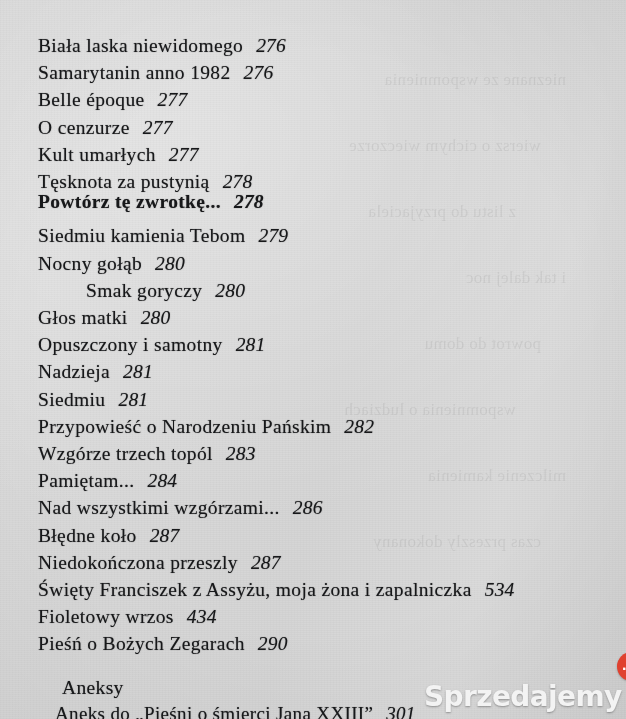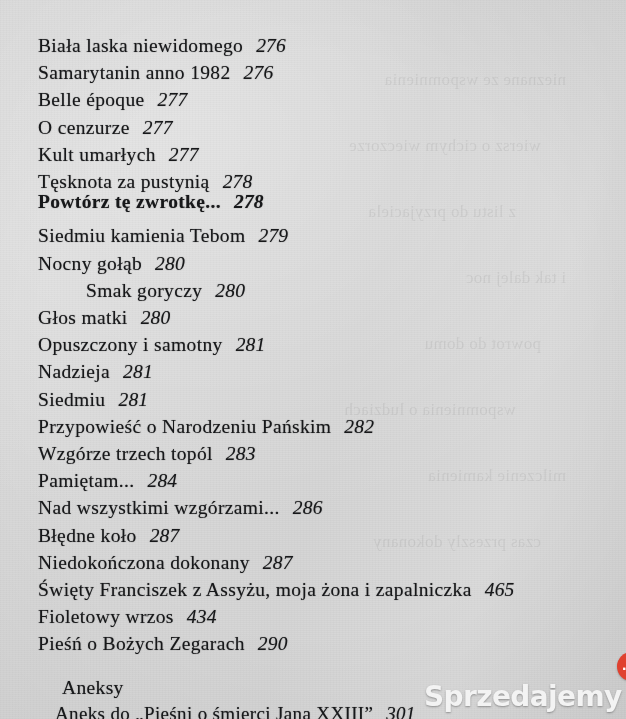--- a/index.html
+++ b/index.html
@@ -158,22 +158,22 @@
       <div class="entry" style="left: 38px; top: 280.8px; margin-left: 48px;"><span class="ttl">Smak goryczy</span><span class="pg">280</span></div>
       <div class="entry" style="left: 38px; top: 308px;"><span class="ttl">Głos matki</span><span class="pg">280</span></div>
       <div class="entry" style="left: 38px; top: 335.2px;"><span class="ttl">Opuszczony i samotny</span><span class="pg">281</span></div>
       <div class="entry" style="left: 38px; top: 362.4px;"><span class="ttl">Nadzieja</span><span class="pg">281</span></div>
       <div class="entry" style="left: 38px; top: 389.6px;"><span class="ttl">Siedmiu</span><span class="pg">281</span></div>
       <div class="entry" style="left: 38px; top: 416.8px;"><span class="ttl">Przypowieść o Narodzeniu Pańskim</span><span class="pg">282</span></div>
       <div class="entry" style="left: 38px; top: 444px;"><span class="ttl">Wzgórze trzech topól</span><span class="pg">283</span></div>
       <div class="entry" style="left: 38px; top: 471.2px;"><span class="ttl">Pamiętam...</span><span class="pg">284</span></div>
       <div class="entry" style="left: 38px; top: 498.4px;"><span class="ttl">Nad wszystkimi wzgórzami...</span><span class="pg">286</span></div>
       <div class="entry" style="left: 38px; top: 525.6px;"><span class="ttl">Błędne koło</span><span class="pg">287</span></div>
-      <div class="entry" style="left: 38px; top: 552.8px;"><span class="ttl">Niedokończona dokonany</span><span class="pg">287</span></div>
-      <div class="entry" style="left: 38px; top: 580px;"><span class="ttl">Święty Franciszek z Assyżu, moja żona i zapalniczka</span><span class="pg">465</span></div>
+      <div class="entry" style="left: 38px; top: 552.8px;"><span class="ttl">Niedokończona przeszly</span><span class="pg">287</span></div>
+      <div class="entry" style="left: 38px; top: 580px;"><span class="ttl">Święty Franciszek z Assyżu, moja żona i zapalniczka</span><span class="pg">534</span></div>
       <div class="entry" style="left: 38px; top: 607.2px;"><span class="ttl">Fioletowy wrzos</span><span class="pg">434</span></div>
       <div class="entry" style="left: 38px; top: 634.4px;"><span class="ttl">Pieśń o Bożych Zegarach</span><span class="pg">290</span></div>
       <div class="entry" style="left: 38px; top: 677.6px; margin-left: 24px;"><span class="ttl">Aneksy</span></div>
       <div class="entry sub" style="left: 55px; top: 703.8px;"><span class="ttl">Aneks do „Pieśni o śmierci Jana XXIII”</span><span class="pg">301</span></div>
     </div>
 
   <div id="watermark">
     <div class="wm-text">Sprzedajemy</div>
     <div class="wm-dot">
       <span>.pl</span>

